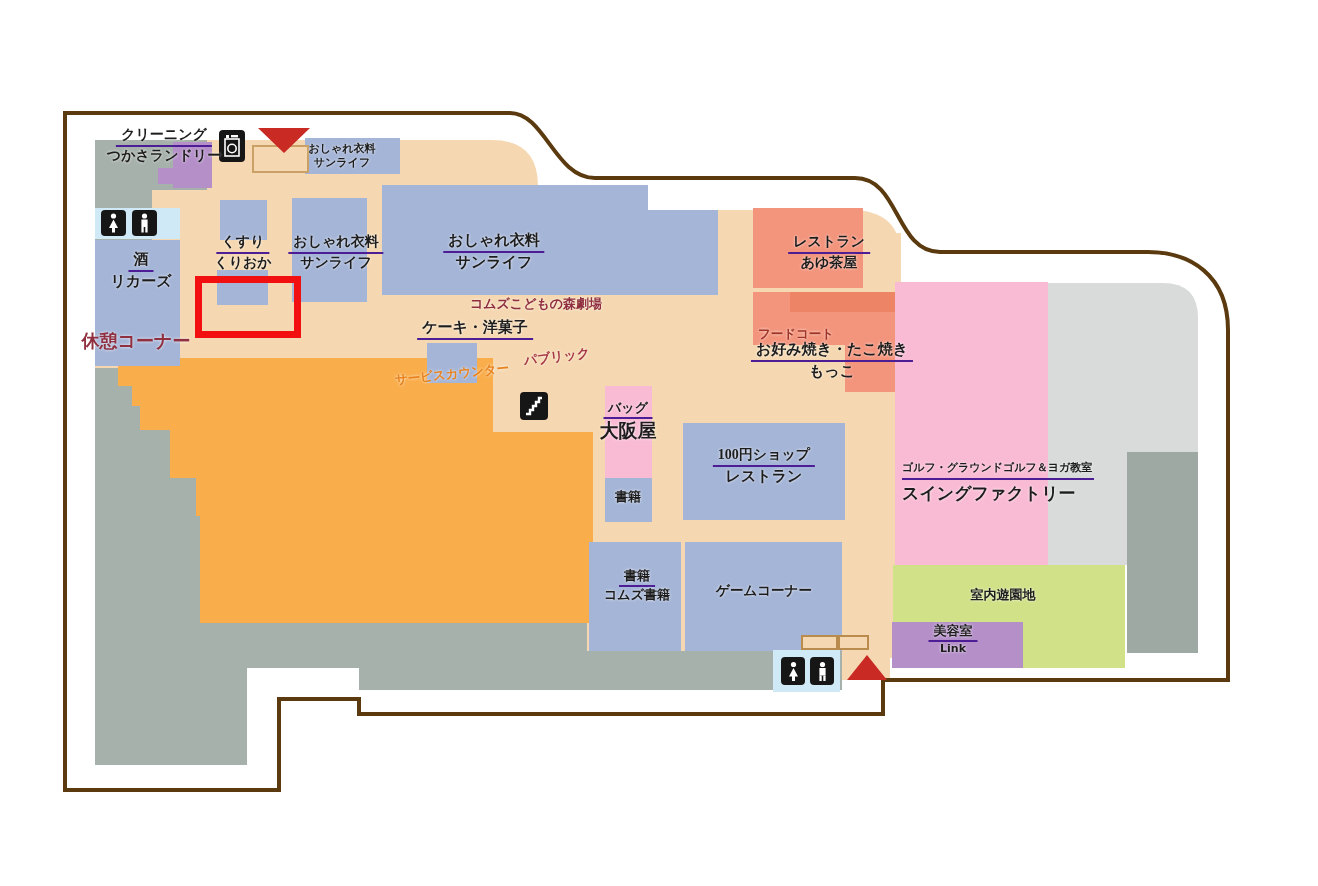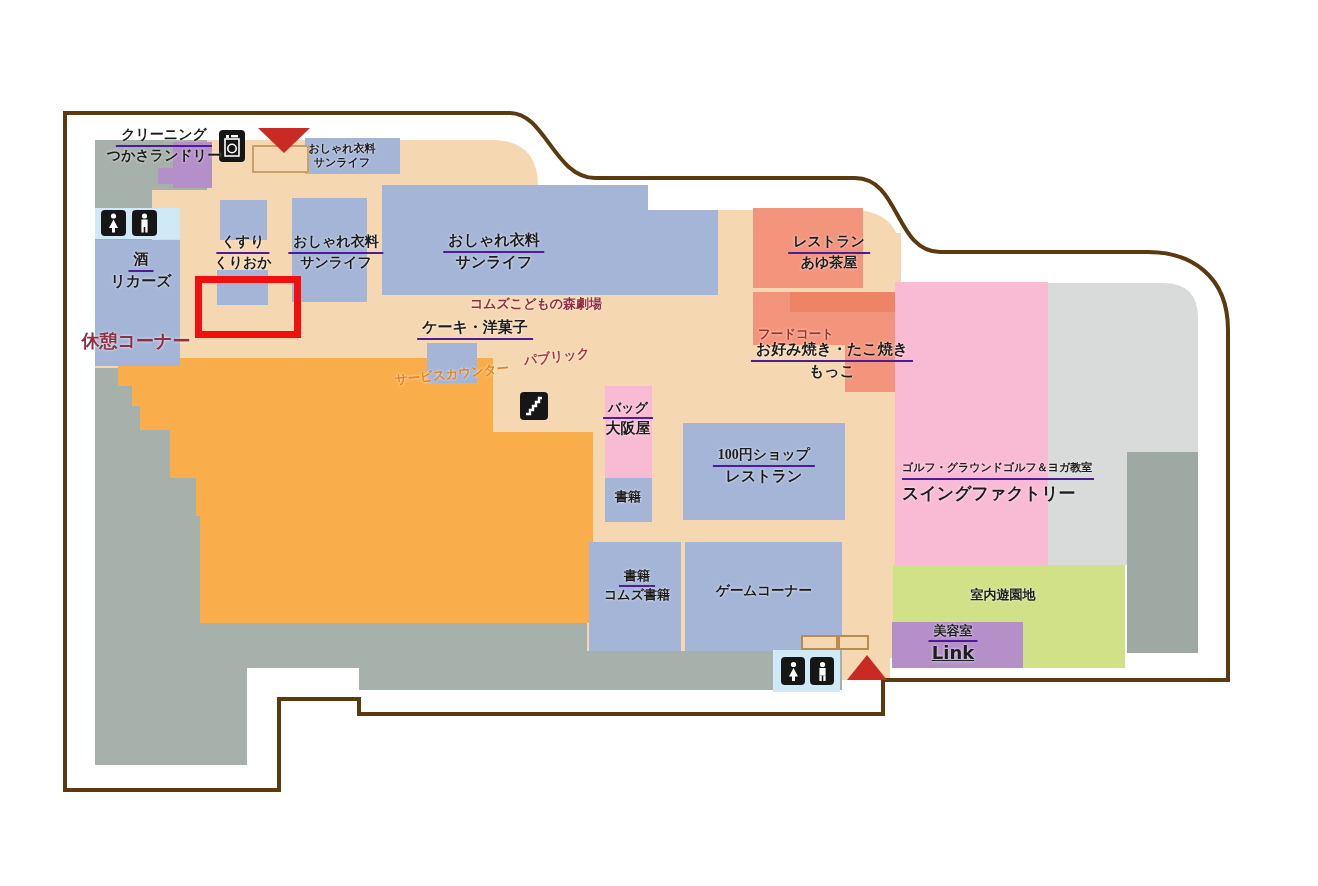--- a/index.html
+++ b/index.html
@@ -195,21 +195,21 @@
     <div>フードコート</div>
   </div>
 
   <div class="lbl" style="left:832px;top:340px;font-size:15px;">
     <div><span class="u">お好み焼き・たこ焼き</span></div>
     <div>もっこ</div>
   </div>
 
   <div class="lbl" style="left:628px;top:400px;font-size:13px;">
     <div><span class="u">バッグ</span></div>
-    <div style="font-size:15px;text-align:center;">大阪屋</div>
+    <div style="font-size:19px;text-align:center;">大阪屋</div>
   </div>
 
   <div class="lbl" style="left:628px;top:489px;font-size:13px;">
     <div>書籍</div>
   </div>
 
   <div class="lbl" style="left:764px;top:446px;font-size:14px;">
     <div><span class="u">100円ショップ</span></div>
     <div style="font-size:15px;">レストラン</div>
   </div>
@@ -227,16 +227,16 @@
   <div class="lbl" style="left:764px;top:582px;font-size:13.5px;">
     <div>ゲームコーナー</div>
   </div>
 
   <div class="lbl" style="left:1003px;top:587px;font-size:13px;text-align:right;">
     <div>室内遊園地</div>
   </div>
 
   <div class="lbl" style="left:953px;top:623px;font-size:13px;">
     <div><span class="u">美容室</span></div>
-    <div style="font-size:18px;text-decoration:underline;">Link</div>
+    <div style="font-size:11px;">Link</div>
   </div>
 
 </div>
 
 </body></html>

